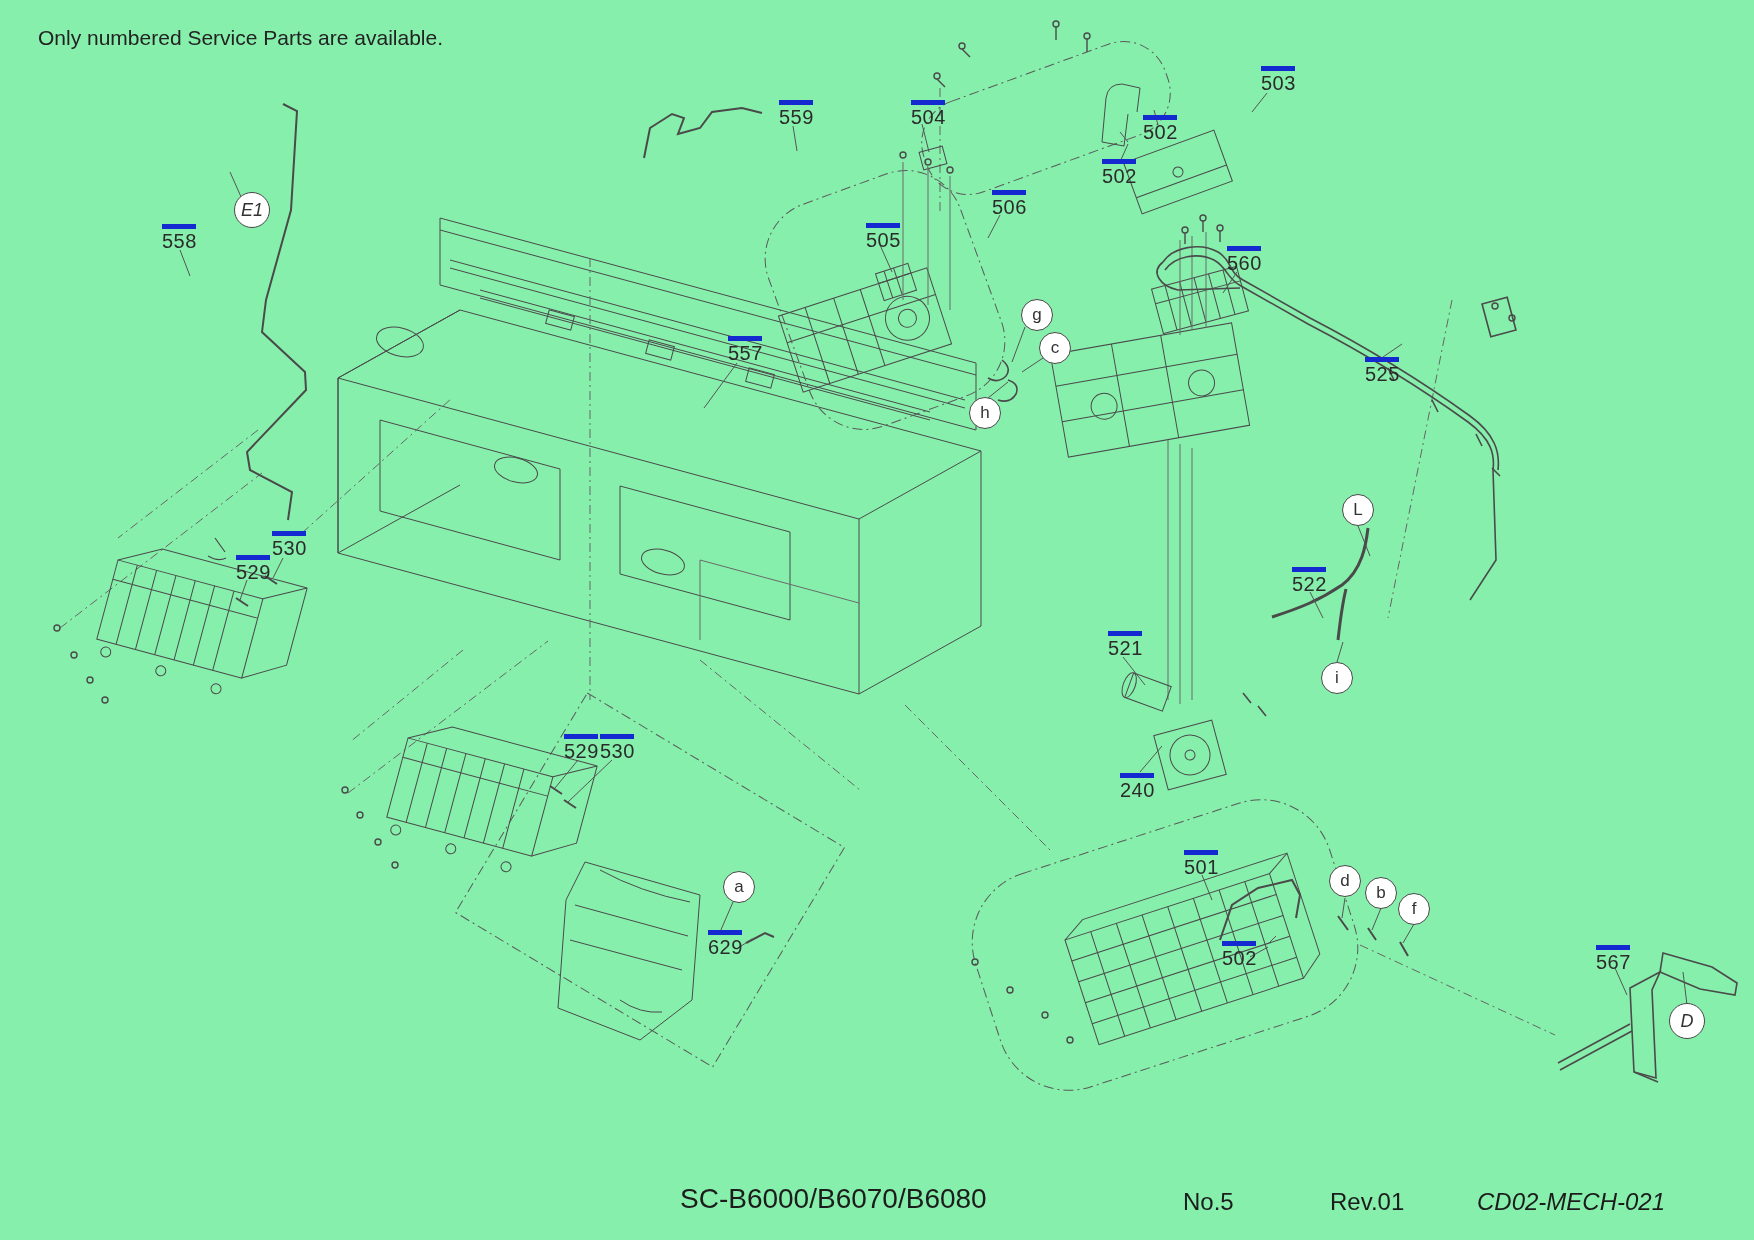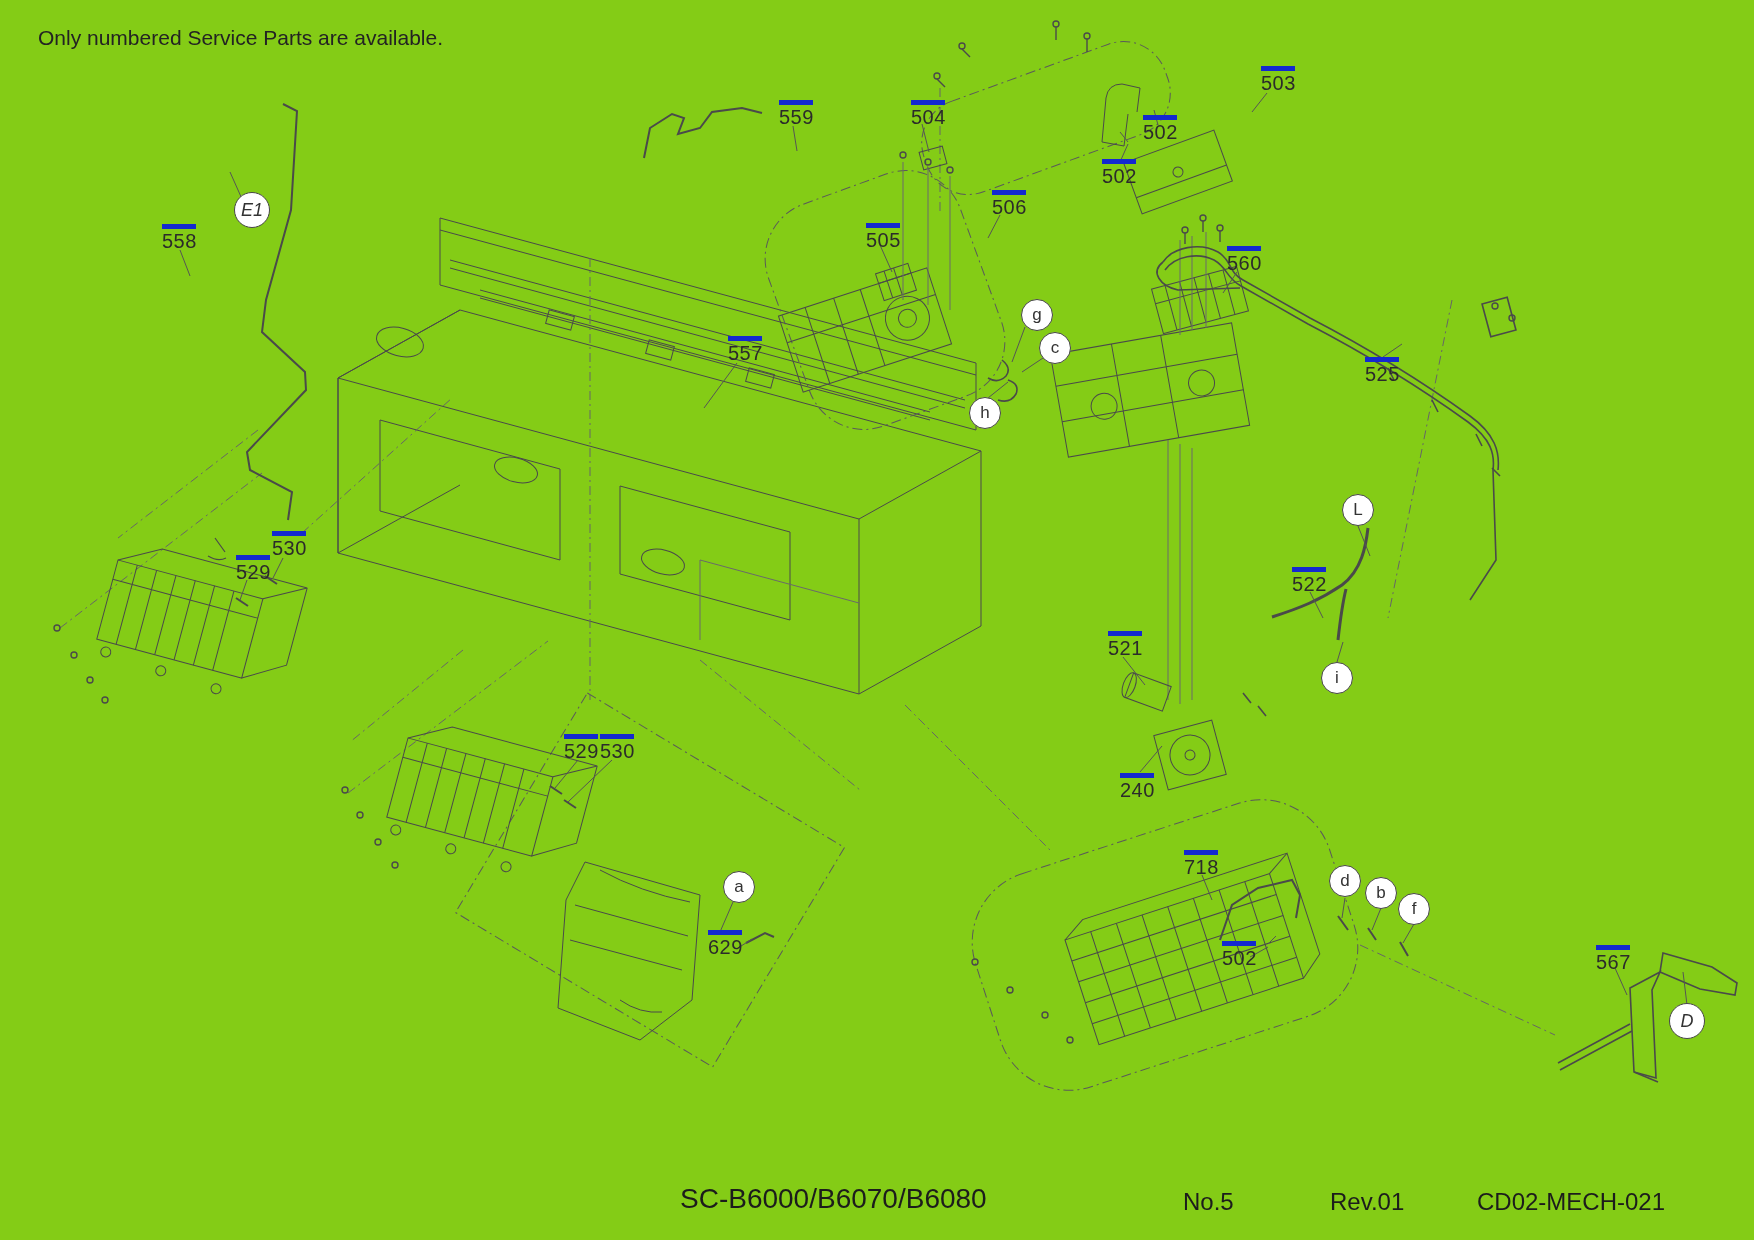--- a/index.html
+++ b/index.html
@@ -1,31 +1,31 @@
 <!DOCTYPE html>
 <html><head>
 <meta charset="utf-8">
 <style>
   html,body{margin:0;padding:0;background:#fff;}
-  .stage{position:relative;width:1754px;height:1240px;background:#84cc16;
+  .stage{position:relative;width:1754px;height:1240px;background:#86efac;
          font-family:"Liberation Sans",sans-serif;color:#232323;overflow:hidden;}
   .artsvg{position:absolute;left:0;top:0;}
   .notice{position:absolute;left:38px;top:26px;font-size:21px;color:#232323;}
   .plabel{position:absolute;line-height:1;}
   .plabel .bar{display:block;width:34px;height:5px;background:#1429d0;margin-bottom:2px;}
   .plabel .num{display:block;font-size:20px;color:#2b2b2b;letter-spacing:0.5px;}
   .refc{position:absolute;width:32px;height:32px;border:1.6px solid #474747;border-radius:50%;
         background:#fff;display:flex;align-items:center;justify-content:center;
         font-size:17px;color:#333;box-sizing:border-box;}
   .refc.big{width:36px;height:36px;font-size:18px;font-style:italic;}
   .footer{position:absolute;color:#1c1c1c;white-space:nowrap;}
   .f-model{left:680px;top:1183px;font-size:28px;}
   .f-no{left:1183px;top:1188px;font-size:24px;}
   .f-rev{left:1330px;top:1188px;font-size:24px;}
-  .f-code{left:1477px;top:1188px;font-size:24px;}
+  .f-code{left:1477px;top:1188px;font-size:24px;font-style:italic;}
 </style>
 </head>
 <body>
 
 <div class="stage">
 
   <svg class="artsvg" width="1754" height="1240" viewBox="0 0 1754 1240" fill="none" stroke="#4a4a4a" stroke-width="1">
 
     <g>
       <path d="M440,218 L976,363 L976,430 L440,285 Z"></path>
@@ -328,21 +328,21 @@
   <div class="plabel" style="left:1292px;top:567px">
       <span class="bar"></span>
       <span class="num">522</span>
     </div>
   <div class="plabel" style="left:1120px;top:773px">
       <span class="bar"></span>
       <span class="num">240</span>
     </div>
   <div class="plabel" style="left:1184px;top:850px">
       <span class="bar"></span>
-      <span class="num">718</span>
+      <span class="num">501</span>
     </div>
   <div class="plabel" style="left:1222px;top:941px">
       <span class="bar"></span>
       <span class="num">502</span>
     </div>
   <div class="plabel" style="left:708px;top:930px">
       <span class="bar"></span>
       <span class="num">629</span>
     </div>
   <div class="plabel" style="left:1596px;top:945px">

